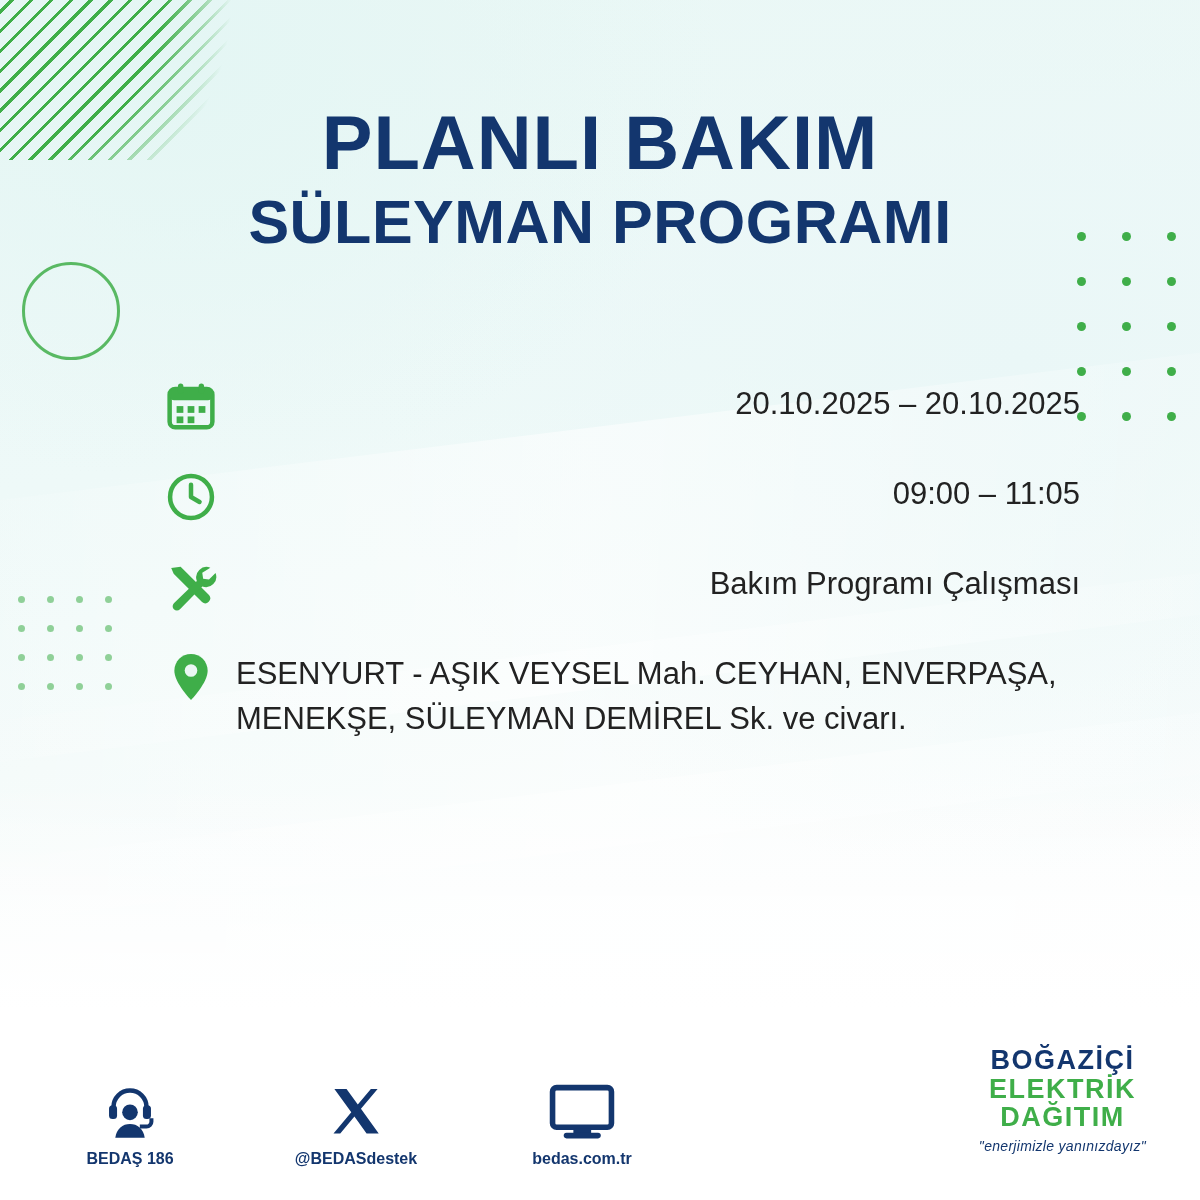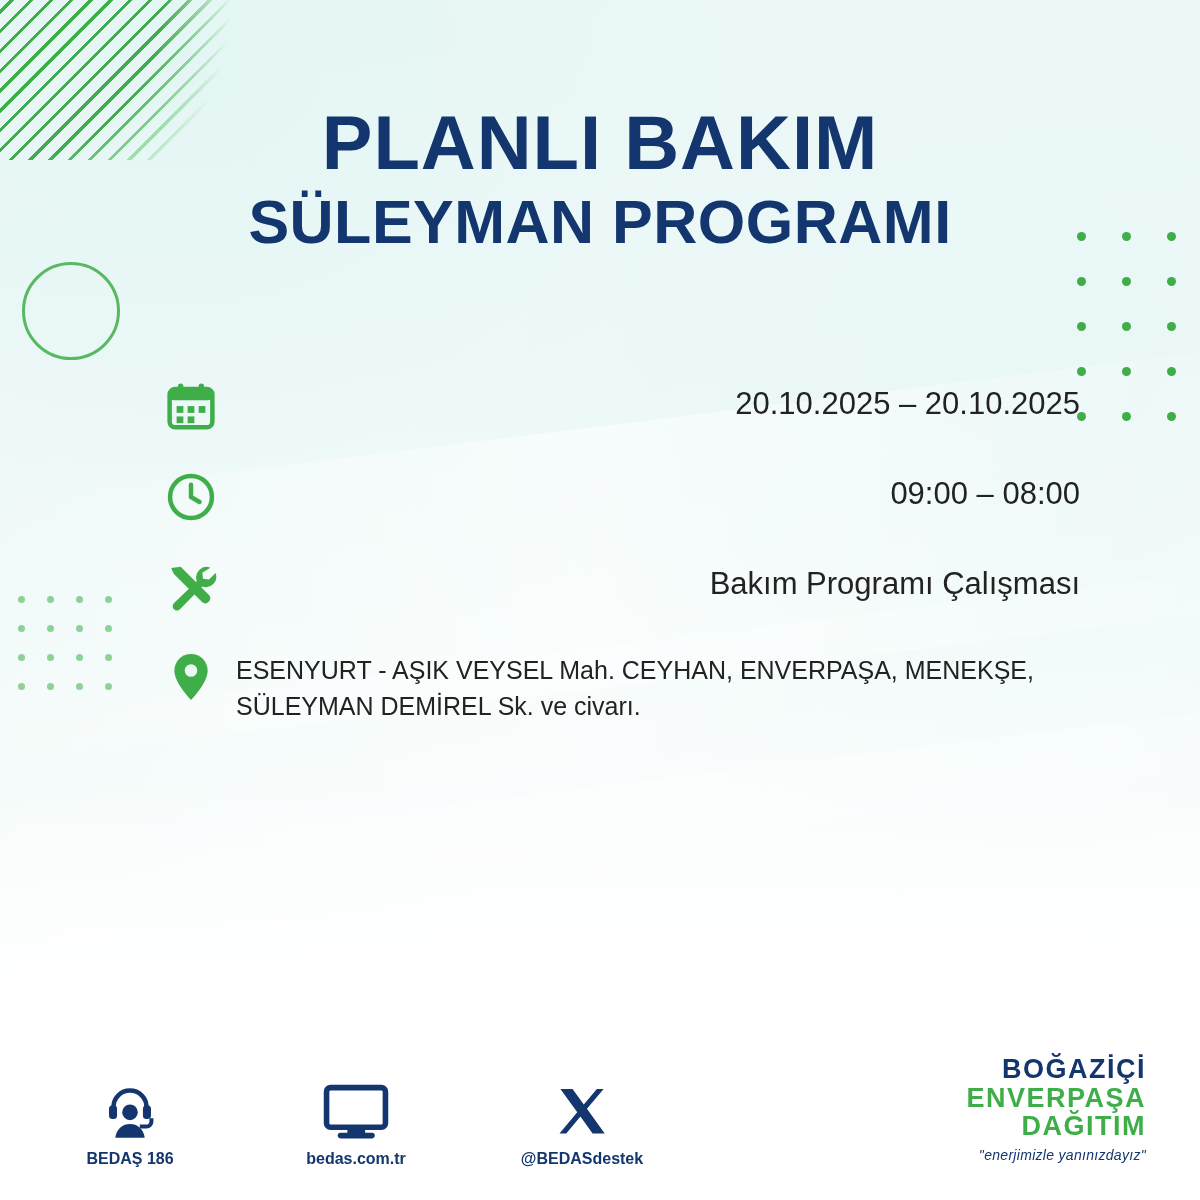--- a/index.html
+++ b/index.html
@@ -133,21 +133,21 @@
     justify-content: flex-start;
     align-items: flex-start;
     padding-top: 2px;
   }
   .row .txt {
     font-size: 31px;
     color: #222222;
     line-height: 1.45;
     padding-top: 4px;
   }
-  .row.location .txt { font-size: 25px; }
+  .row.location .txt { font-size: 31px; }
 
   .footer {
     position: absolute;
     left: 0; right: 0;
     bottom: 24px;
     height: 150px;
   }
   .social {
     position: absolute;
     left: 60px;
@@ -167,22 +167,22 @@
   }
   .social-item .cap {
     margin-top: 10px;
     font-size: 16px;
     font-weight: bold;
     color: #13366e;
   }
   .brand {
     position: absolute;
     right: 54px;
-    bottom: 13px;
-    text-align: right;
+    bottom: 22px;
+    text-align: center;
   }
   .brand .l1, .brand .l2, .brand .l3 {
     font-size: 27px;
     font-weight: bold;
     letter-spacing: 1.5px;
     line-height: 1.06;
   }
   .brand .l1 { color: #13366e; }
   .brand .l2 { color: #3fae49; }
   .brand .l3 { color: #3fae49; }
@@ -268,21 +268,21 @@
       <div class="txt">20.10.2025 – 20.10.2025</div>
     </div>
 
     <div class="row">
       <div class="ico">
         <svg width="54" height="54" viewBox="0 0 24 24" aria-hidden="true">
           <circle cx="12" cy="12" r="9.3" fill="none" stroke="#3fae49" stroke-width="2"></circle>
           <path d="M12 6.6 V12 L15.8 14.2" fill="none" stroke="#3fae49" stroke-width="2" stroke-linecap="round" stroke-linejoin="round"></path>
         </svg>
       </div>
-      <div class="txt">09:00 – 08:00</div>
+      <div class="txt">09:00 – 11:05</div>
     </div>
 
     <div class="row">
       <div class="ico">
         <svg width="54" height="54" viewBox="0 0 24 24" aria-hidden="true">
           <path d="M3.2 3.6 L7.4 3.0 L20.0 15.6 a2.2 2.2 0 0 1 -3.1 3.1 L4.3 6.1 Z" fill="#3fae49"></path>
           <path d="M20.6 3.4 a4.6 4.6 0 0 0 -6.0 5.9 L4.4 19.2 a1.9 1.9 0 0 0 2.7 2.7 L17.0 11.8 a4.6 4.6 0 0 0 5.9 -6.0 l-2.9 2.9 -2.6 -0.4 -0.4 -2.6 Z" fill="#3fae49"></path>
         </svg>
       </div>
       <div class="txt">Bakım Programı Çalışması</div>
@@ -313,42 +313,42 @@
             <path d="M21.6 16.2 v1.6 a2.2 2.2 0 0 1 -2.2 2.2 h-3.0" fill="none" stroke="#13366e" stroke-width="1.8"></path>
             <circle cx="12" cy="13.6" r="3.5" fill="#13366e"></circle>
             <path d="M5.4 25 c0.6 -4.1 3.3 -6.2 6.6 -6.2 s6.0 2.1 6.6 6.2 Z" fill="#13366e"></path>
           </svg>
         </div>
         <div class="cap">BEDAŞ 186</div>
       </div>
 
       <div class="social-item">
         <div class="glyph">
+          <svg width="54" height="56" viewBox="0 0 24 24" aria-hidden="true">
+            <path d="M2.4 1.8 h5.4 l5.0 6.9 5.8 -6.9 h3.0 l-7.4 8.7 7.9 11.0 h-5.4 l-5.4 -7.5 -6.3 7.5 h-3.0 l7.9 -9.4 Z" fill="#13366e"></path>
+          </svg>
+        </div>
+        <div class="cap">@BEDASdestek</div>
+      </div>
+
+      <div class="social-item">
+        <div class="glyph">
           <svg width="66" height="56" viewBox="0 0 26 22" aria-hidden="true">
             <rect x="1.4" y="1.4" width="23.2" height="15.6" rx="1.6" fill="none" stroke="#13366e" stroke-width="2.2"></rect>
             <rect x="9.6" y="17.4" width="7" height="2.2" fill="#13366e"></rect>
             <rect x="5.8" y="19.2" width="14.6" height="2.2" rx="1.1" fill="#13366e"></rect>
           </svg>
         </div>
         <div class="cap">bedas.com.tr</div>
       </div>
 
-      <div class="social-item">
-        <div class="glyph">
-          <svg width="54" height="56" viewBox="0 0 24 24" aria-hidden="true">
-            <path d="M2.4 1.8 h5.4 l5.0 6.9 5.8 -6.9 h3.0 l-7.4 8.7 7.9 11.0 h-5.4 l-5.4 -7.5 -6.3 7.5 h-3.0 l7.9 -9.4 Z" fill="#13366e"></path>
-          </svg>
-        </div>
-        <div class="cap">@BEDASdestek</div>
-      </div>
-
     </div>
 
     <div class="brand">
       <div class="l1">BOĞAZİÇİ</div>
-      <div class="l2">ENVERPAŞA</div>
+      <div class="l2">ELEKTRİK</div>
       <div class="l3">DAĞITIM</div>
       <div class="slogan">"enerjimizle yanınızdayız"</div>
     </div>
 
   </div>
 
 </div>
 
 </body></html>

